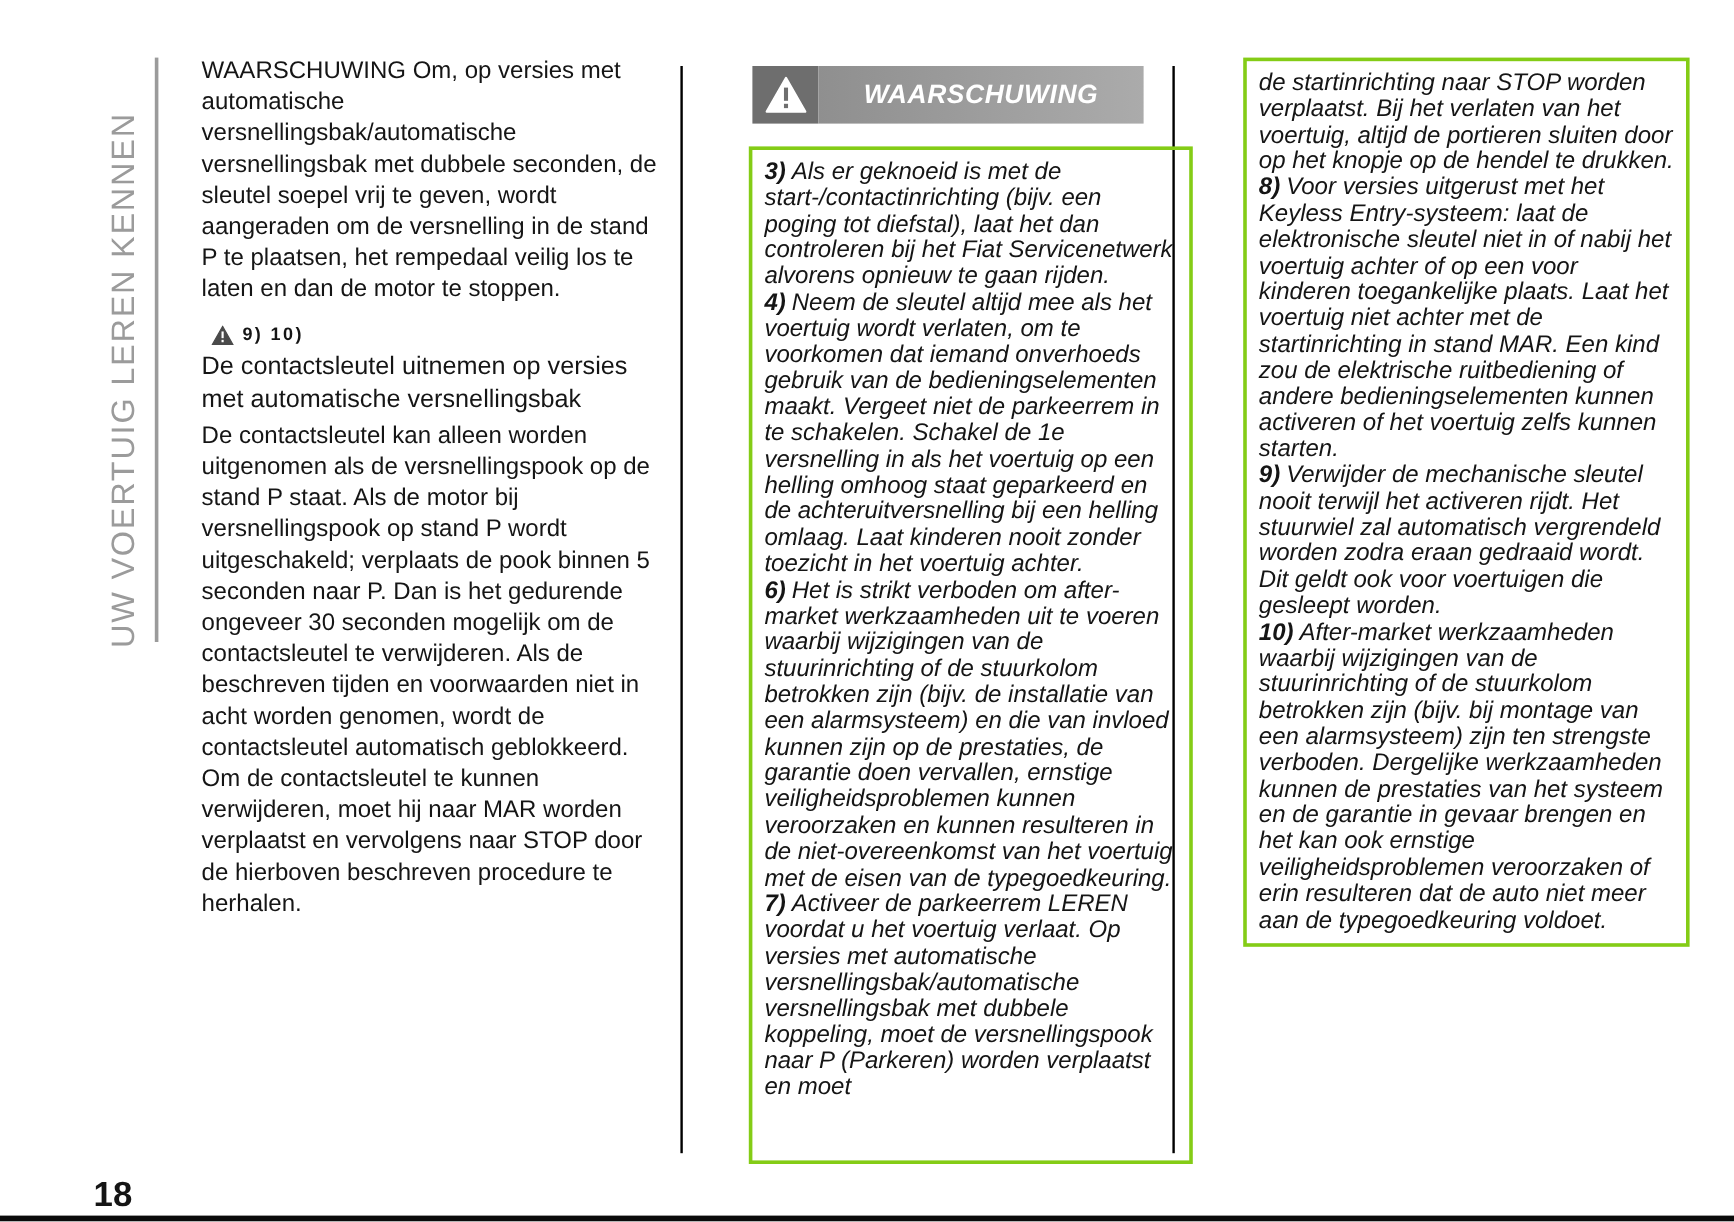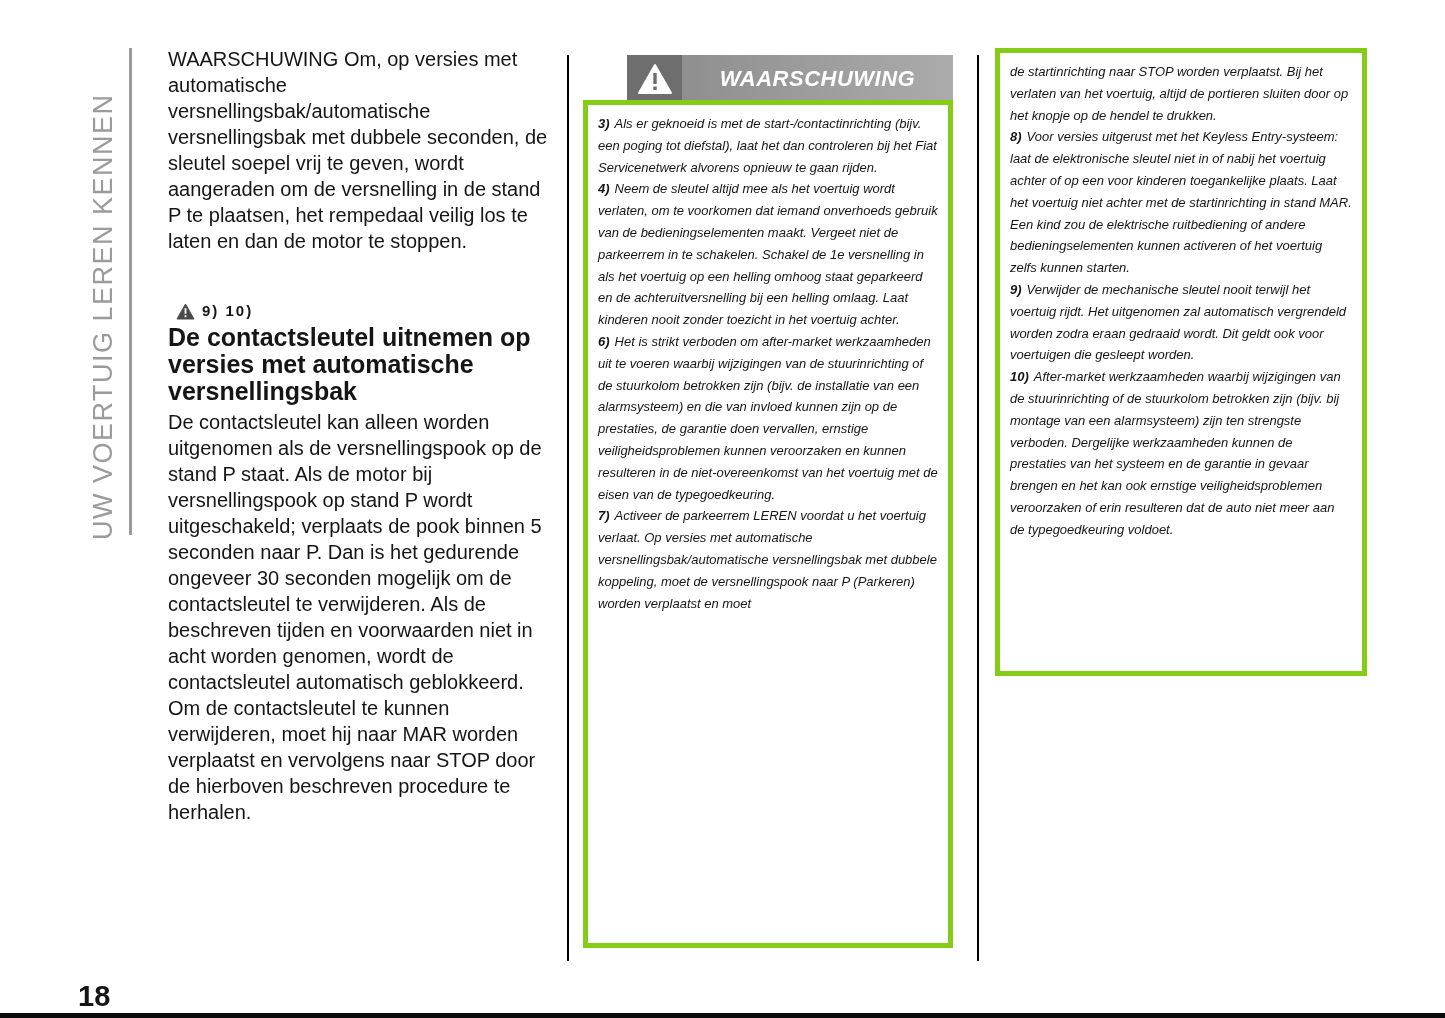--- a/index.html
+++ b/index.html
@@ -26,27 +26,27 @@
     width: 3px; height: 487px; background: #9b9b9b;
   }
 
   
   .col1 {
     position: absolute; left: 168px; top: 46px; width: 386px;
     font-size: 20px; line-height: 26px;
   }
   .col1 p { margin: 0; }
   .note-row {
-    margin-top: 44px; margin-left: 8px;
+    margin-top: 12px; margin-left: 8px;
     display: flex; align-items: center; gap: 7px;
   }
   .note-refs { font-size: 15px; font-weight: bold; letter-spacing: 2px; }
   .heading {
     margin-top: 16px;
-    font-size: 25px; font-weight: bold; line-height: 27px;
+    font-size: 21px; font-weight: normal; line-height: 27px;
   }
   .col1 .bodytext { margin-top: 4px; }
 
   
   .vline { position: absolute; top: 55px; width: 2px; height: 906px; background: #000; }
   .vline.one { left: 567px; }
   .vline.two { left: 977px; }
 
   
   .warn-header {
@@ -62,26 +62,26 @@
   .warn-title {
     flex: 1; background: linear-gradient(to right, #8f8f8f, #ababab);
     color: #ffffff; font-weight: bold; font-style: italic;
     font-size: 22px; letter-spacing: 0.5px;
     display: flex; align-items: center; justify-content: center;
   }
 
   
   .warn-box {
     position: absolute;
-    border: 5px solid #84cc16;
+    border: 3px solid #84cc16;
     padding: 8px 10px;
     font-style: italic;
-    font-size: 13px; line-height: 21.8px;
+    font-size: 20px; line-height: 21.8px; margin-left: 41px;
   }
-  .warn-box.left  { left: 583px; top: 100px; width: 370px; height: 848px; }
+  .warn-box.left  { left: 583px; top: 122px; width: 370px; height: 848px; }
   .warn-box.right { left: 995px; top: 48px;  width: 372px; min-height: 628px; }
   .warn-box p { margin: 0; }
   .wnum { font-weight: bold; padding-right: 5px; }
 
   .pagenum {
     position: absolute; left: 78px; top: 980px;
     font-size: 29px; font-weight: bold;
   }
   .bottom-edge {
     position: absolute; left: 0; bottom: 0; width: 1445px; height: 5px;
@@ -132,20 +132,20 @@
   <div class="warn-box left">
     <p><span class="wnum">3)</span><span>Als er geknoeid is met de start-/contactinrichting (bijv. een poging tot diefstal), laat het dan controleren bij het Fiat Servicenetwerk alvorens opnieuw te gaan rijden.</span></p>
     <p><span class="wnum">4)</span><span>Neem de sleutel altijd mee als het voertuig wordt verlaten, om te voorkomen dat iemand onverhoeds gebruik van de bedieningselementen maakt. Vergeet niet de parkeerrem in te schakelen. Schakel de 1e versnelling in als het voertuig op een helling omhoog staat geparkeerd en de achteruitversnelling bij een helling omlaag. Laat kinderen nooit zonder toezicht in het voertuig achter.</span></p>
     <p><span class="wnum">6)</span><span>Het is strikt verboden om after-market werkzaamheden uit te voeren waarbij wijzigingen van de stuurinrichting of de stuurkolom betrokken zijn (bijv. de installatie van een alarmsysteem) en die van invloed kunnen zijn op de prestaties, de garantie doen vervallen, ernstige veiligheidsproblemen kunnen veroorzaken en kunnen resulteren in de niet-overeenkomst van het voertuig met de eisen van de typegoedkeuring.</span></p>
     <p><span class="wnum">7)</span><span>Activeer de parkeerrem LEREN voordat u het voertuig verlaat. Op versies met automatische versnellingsbak/automatische versnellingsbak met dubbele koppeling, moet de versnellingspook naar P (Parkeren) worden verplaatst en moet</span></p>
   </div>
 
   <div class="warn-box right">
     <p>de startinrichting naar STOP worden verplaatst. Bij het verlaten van het voertuig, altijd de portieren sluiten door op het knopje op de hendel te drukken.</p>
     <p><span class="wnum">8)</span><span>Voor versies uitgerust met het Keyless Entry-systeem: laat de elektronische sleutel niet in of nabij het voertuig achter of op een voor kinderen toegankelijke plaats. Laat het voertuig niet achter met de startinrichting in stand MAR. Een kind zou de elektrische ruitbediening of andere bedieningselementen kunnen activeren of het voertuig zelfs kunnen starten.</span></p>
-    <p><span class="wnum">9)</span><span>Verwijder de mechanische sleutel nooit terwijl het voertuig rijdt. Het uitgenomen zal automatisch vergrendeld worden zodra eraan gedraaid wordt. Dit geldt ook voor voertuigen die gesleept worden.</span></p>
+    <p><span class="wnum">9)</span><span>Verwijder de mechanische sleutel nooit terwijl het activeren rijdt. Het stuurwiel zal automatisch vergrendeld worden zodra eraan gedraaid wordt. Dit geldt ook voor voertuigen die gesleept worden.</span></p>
     <p><span class="wnum">10)</span><span>After-market werkzaamheden waarbij wijzigingen van de stuurinrichting of de stuurkolom betrokken zijn (bijv. bij montage van een alarmsysteem) zijn ten strengste verboden. Dergelijke werkzaamheden kunnen de prestaties van het systeem en de garantie in gevaar brengen en het kan ook ernstige veiligheidsproblemen veroorzaken of erin resulteren dat de auto niet meer aan de typegoedkeuring voldoet.</span></p>
   </div>
 
   <div class="pagenum">18</div>
   <div class="bottom-edge"></div>
 
 </div>
 
 </body></html>

